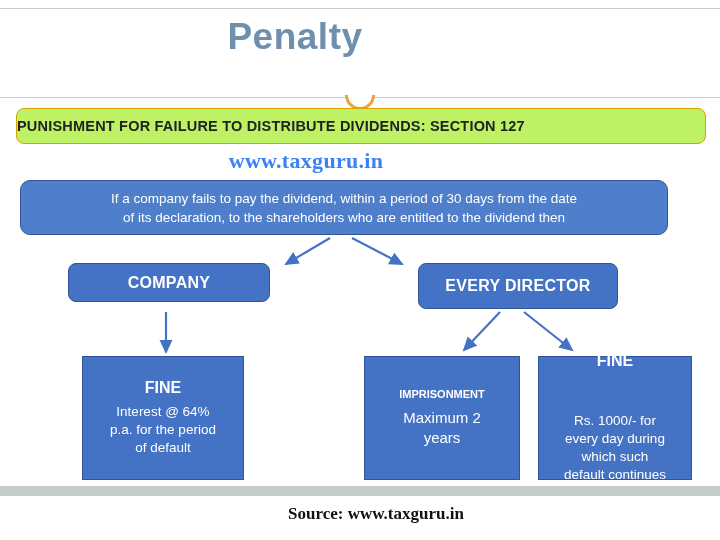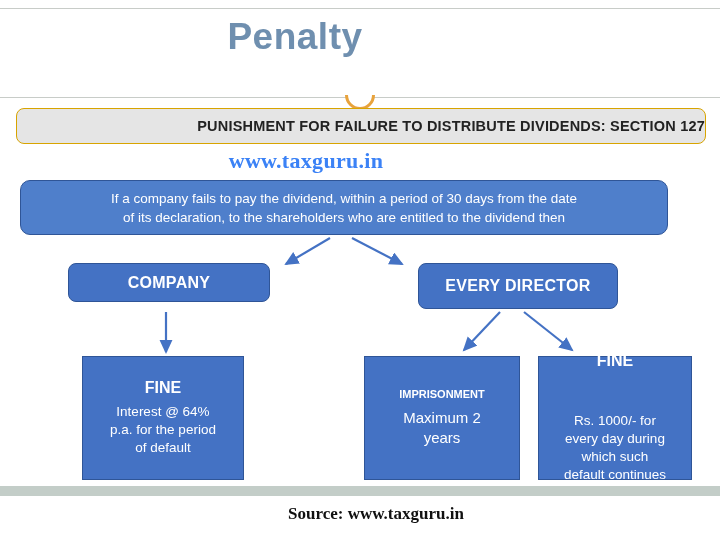--- a/index.html
+++ b/index.html
@@ -59,26 +59,26 @@
     background: #ffffff;
   }
 
   
   .banner {
     position: absolute;
     left: 16px;
     top: 108px;
     width: 688px;
     height: 34px;
-    background: #e5e5e5;
+    background: #bef264;
     border: 1px solid #d8a400;
     border-radius: 8px;
     display: flex;
     align-items: center;
-    justify-content: flex-end;
+    justify-content: flex-start;
   }
   .banner-text {
     font-size: 14.5px;
     font-weight: bold;
     color: #222222;
     letter-spacing: 0.2px;
     text-align: center;
     white-space: nowrap;
   }
 

